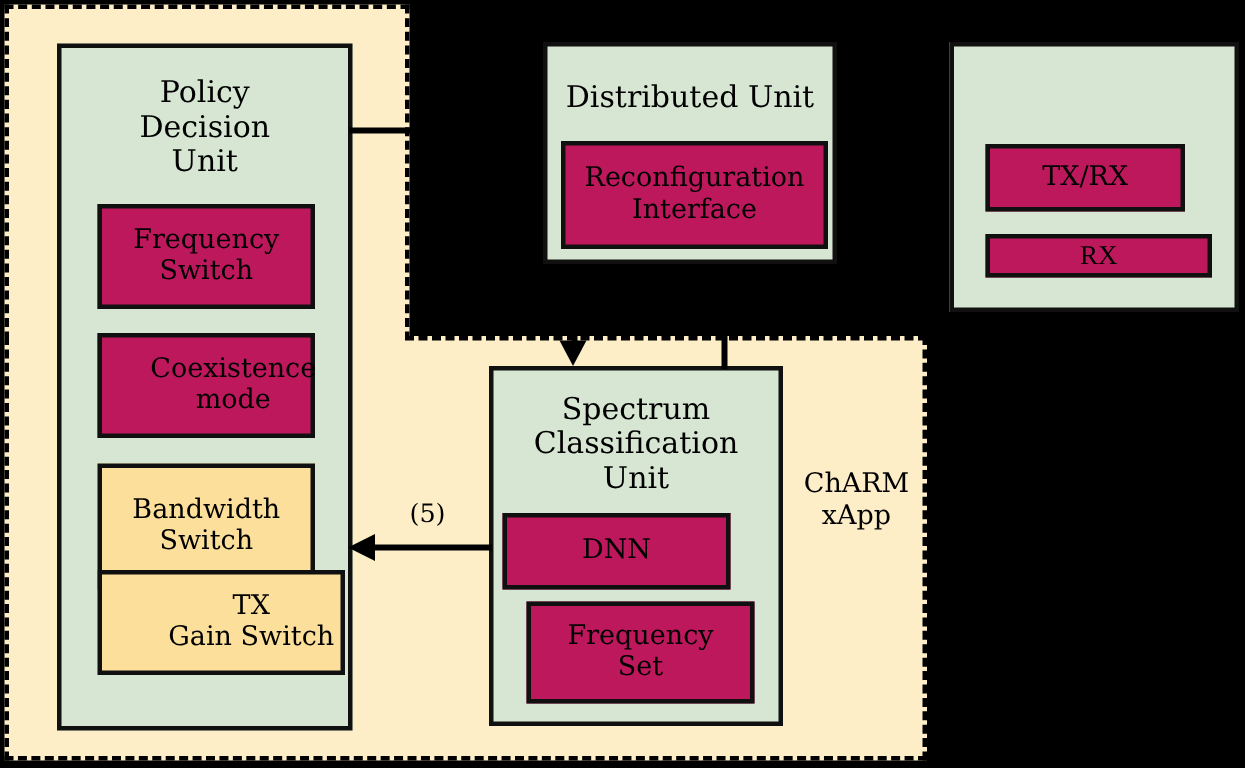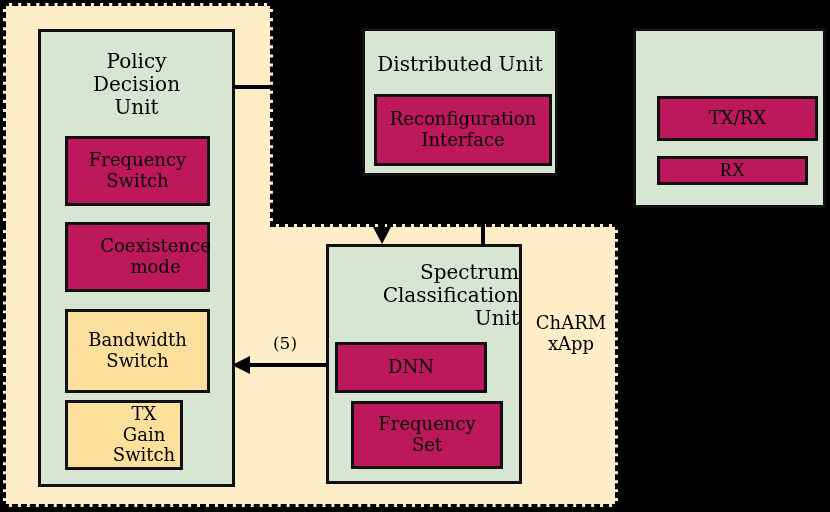--- a/index.html
+++ b/index.html
@@ -157,40 +157,40 @@
 
     <div class="block blue" style="left:24px; top:104px; width:145px; height:70px;">Frequency
 Switch</div>
 
     <div class="block blue" style="left:24px; top:190px; width:145px; height:70px;padding-left:36px;">Coexistence
 mode</div>
 
     <div class="block yellow" style="left:24px; top:277px; width:145px; height:84px;">Bandwidth
 Switch</div>
 
-    <div class="block yellow" style="left:24px; top:368px; width:118px; height:70px;padding-left:40px;">TX
+    <div class="block yellow" style="left:24px; top:348px; width:165px; height:70px;padding-left:40px;">TX
 Gain Switch</div>
   </div>
 
   <div class="unit" style="left:326px; top:28px; width:196px; height:148px;margin-left:36px;">
     <div class="unit-title" style="top:22px;">Distributed Unit</div>
 
     <div class="block blue" style="left:9px; top:63px; width:178px; height:72px;">Reconfiguration
 Interface</div>
   </div>
 
   <div class="unit" style="left:633px; top:28px; width:193px; height:180px;">
 
-    <div class="block blue" style="left:21px; top:65px; width:161px; height:45px;">TX/RX</div>
+    <div class="block blue" style="left:21px; top:65px; width:133px; height:45px;">TX/RX</div>
 
     <div class="block blue" style="left:21px; top:125px; width:151px; height:29px;font-family:Liberation Serif, serif;">RX</div>
   </div>
 
   <div class="unit" style="left:326px; top:244px; width:196px; height:240px;">
-    <div class="unit-title" style="top:14px;text-align:right;">Spectrum
+    <div class="unit-title" style="top:14px;">Spectrum
 Classification
 Unit</div>
 
     <div class="block blue" style="left:6px; top:95px; width:152px; height:51px;">DNN</div>
 
     <div class="block blue" style="left:22px; top:154px; width:152px; height:68px;">Frequency
 Set</div>
   </div>
 
   <div class="line-h" style="left:233px; top:85px; width:96px;"></div>

